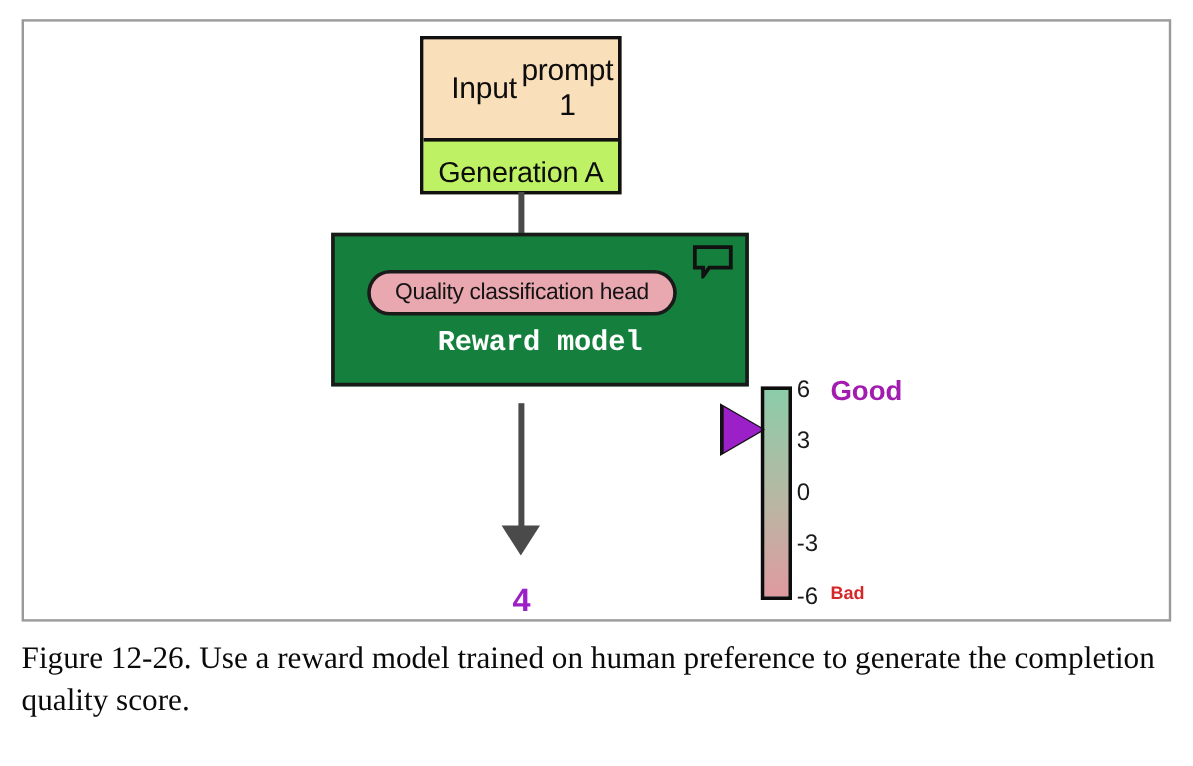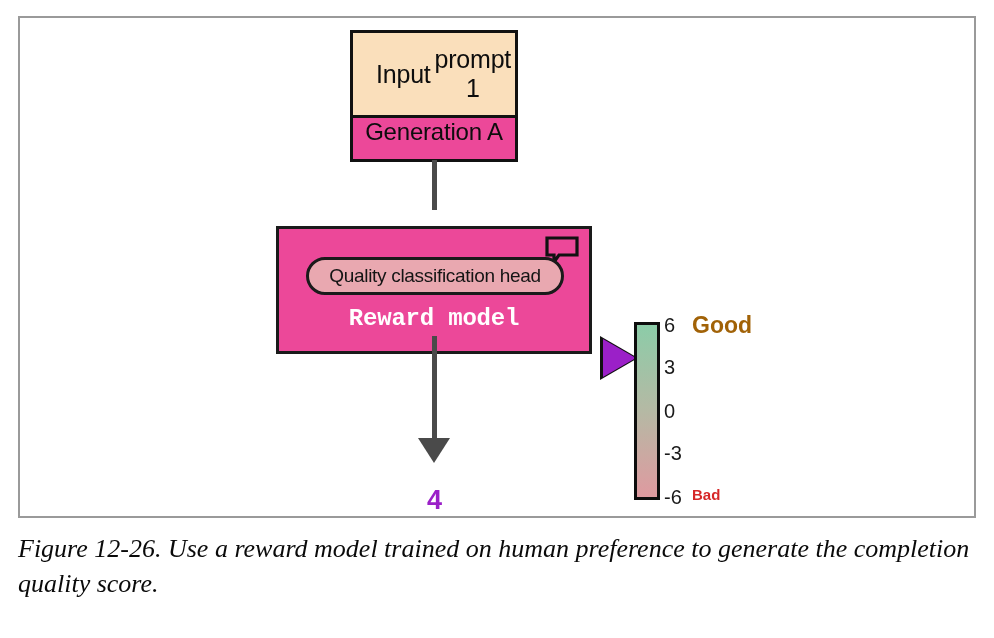--- a/index.html
+++ b/index.html
@@ -55,24 +55,24 @@
     text-align: center;
     line-height: 1.16;
     font-size: 25px;
     color: #0d0d0d;
     letter-spacing: -0.2px;
     box-sizing: border-box;
     padding-left: 23px;
   }
   #generation-box {
     height: 44px;
-    background: #ec4899;
+    background: #bef264;
     border-top: 3px solid #111111;
     display: flex;
-    align-items: flex-start;
+    align-items: flex-end;
     justify-content: center;
     font-size: 24px;
     color: #0d0d0d;
     letter-spacing: -0.2px;
     box-sizing: border-box;
   }
 
   
   #connector-top {
     position: absolute;
@@ -80,24 +80,24 @@
     top: 142px;
     width: 5px;
     height: 50px;
     background: #4a4a4a;
   }
 
   
   #reward-model-box {
     position: absolute;
     left: 256px;
-    top: 208px;
-    width: 316px;
+    top: 176px;
+    width: 348px;
     height: 128px;
-    background: #ec4899;
+    background: #15803d;
     border: 3px solid #1a1a1a;
     box-sizing: border-box;
   }
   #quality-head-pill {
     position: absolute;
     left: 27px;
     top: 28px;
     width: 258px;
     height: 38px;
     background: #e9a8b0;
@@ -220,39 +220,38 @@
     color: #1a1a1a;
     width: 30px;
     text-align: left;
   }
   #scale-label-good {
     position: absolute;
     left: 92px;
     top: 4px;
     font-size: 23px;
     font-weight: bold;
-    color: #a16207;
+    color: #a21caf;
   }
   #scale-label-bad {
     position: absolute;
     left: 92px;
     top: 178px;
     font-size: 15px;
     font-weight: bold;
     color: #d62728;
   }
 
   
   #figure-caption {
     position: absolute;
     left: 18px;
     top: 532px;
     width: 952px;
     font-family: "Liberation Serif", serif;
-    font-style: italic;
     font-size: 26px;
     line-height: 1.33;
     color: #0a0a0a;
   }
 </style>
 </head>
 <body>
 
 <div id="figure-frame">
   <div id="diagram">

